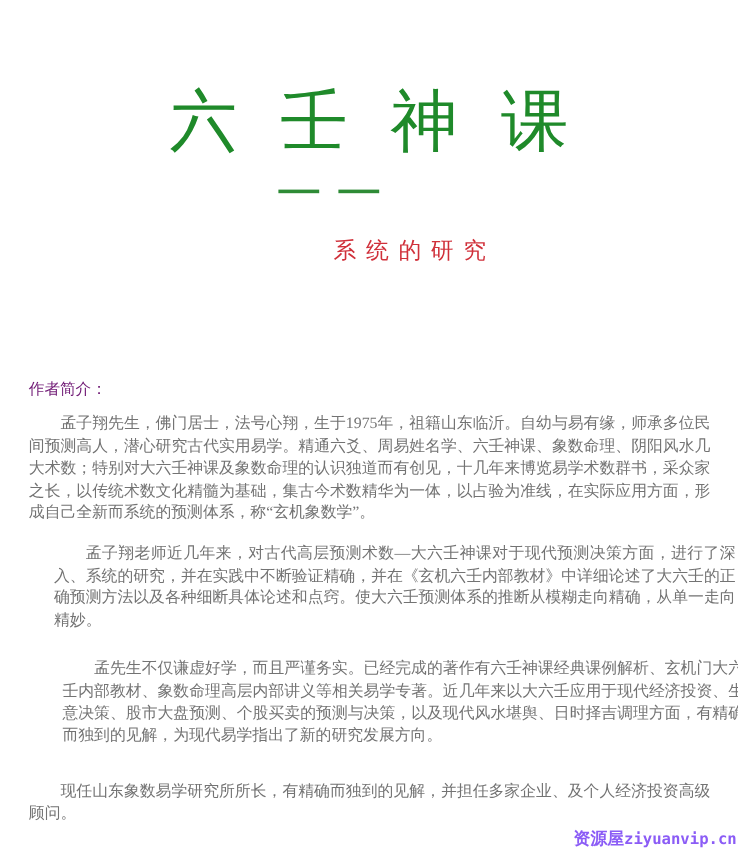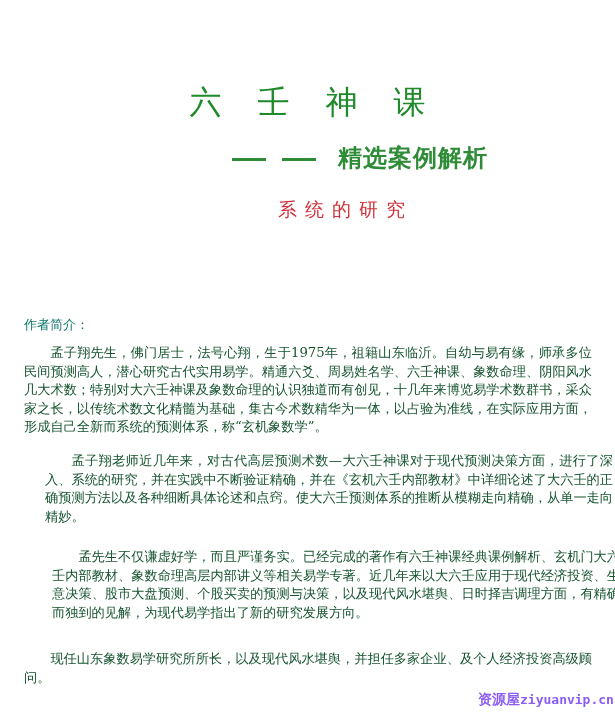--- a/index.html
+++ b/index.html
@@ -5,73 +5,74 @@
     html, body { margin: 0; padding: 0; background: #ffffff; }
     body {
       width: 615px; height: 719px; position: relative; overflow: hidden;
       font-family: "DejaVu Serif", "Liberation Serif", serif;
       color: #333333;
     }
     .title {
       position: absolute; left: 0; width: 615px; top: 74px;
       text-align: center;
       font-family: "DejaVu Sans", "Liberation Sans", sans-serif;
-      font-size: 32px; line-height: 56px; color: #1f8a2a;
+      font-size: 56px; line-height: 56px; color: #1f8a2a;
       letter-spacing: 0;
     }
     .title span { display: inline-block; margin: 0 18px; }
     .subtitle {
       position: absolute; left: 232px; top: 142px;
       font-family: "DejaVu Sans", "Liberation Sans", sans-serif;
       color: #2e8b36; font-size: 24px; line-height: 32px;
       white-space: nowrap;
     }
     .subtitle .dash { display: inline-block; width: 34px; height: 3px; background: #2e8b36; vertical-align: middle; margin-right: 16px; }
     .subtitle .text { margin-left: 6px; font-weight: bold; letter-spacing: 1px; }
     .author {
       position: absolute; left: 278px; top: 196px;
       color: #d0303a; font-size: 19px; line-height: 26px;
       letter-spacing: 8px; white-space: nowrap;
     }
     .heading {
       position: absolute; left: 24px; top: 316px;
-      font-size: 13px; line-height: 18px; color: #0f766e;
+      font-size: 13px; line-height: 18px; color: #701a75;
     }
     .para {
       position: absolute; left: 24px; width: 568px;
-      font-size: 13.2px; line-height: 18.6px; color: #14532d;
+      font-size: 13.2px; line-height: 18.6px; color: #737373;
       text-indent: 2em; text-align: justify;
       margin: 0;
+      font-family: Liberation Serif, serif;
     }
     #p1 { top: 344px; }
     #p2 { top: 452px; margin-left: 21px; }
     #p3 { top: 548px; margin-left: 28px; }
     #p4 { top: 650px; }
     .watermark {
       position: absolute; left: 478px; top: 690px;
       color: #8b5cf6; font-weight: bold; font-size: 14px; line-height: 18px;
       white-space: nowrap;
     }
     .watermark .latin { font-family: "DejaVu Sans Mono", "Liberation Mono", monospace; font-size: 13px; }
   </style>
 </head>
 <body>
 
 <div class="title">
   <span>六</span><span>壬</span><span>神</span><span>课</span>
 </div>
 
 <div class="subtitle">
-  <span class="dash"></span><span class="dash"></span><span class="text">精选案例解析</span>
+  <span class="dash"></span><span class="dash"></span>
 </div>
 
 <div class="author">系统的研究</div>
 
 <div class="heading">作者简介：</div>
 
 <p class="para" id="p1">孟子翔先生，佛门居士，法号心翔，生于1975年，祖籍山东临沂。自幼与易有缘，师承多位民间预测高人，潜心研究古代实用易学。精通六爻、周易姓名学、六壬神课、象数命理、阴阳风水几大术数；特别对大六壬神课及象数命理的认识独道而有创见，十几年来博览易学术数群书，采众家之长，以传统术数文化精髓为基础，集古今术数精华为一体，以占验为准线，在实际应用方面，形成自己全新而系统的预测体系，称“玄机象数学”。</p>
 <p class="para" id="p2">孟子翔老师近几年来，对古代高层预测术数—大六壬神课对于现代预测决策方面，进行了深入、系统的研究，并在实践中不断验证精确，并在《玄机六壬内部教材》中详细论述了大六壬的正确预测方法以及各种细断具体论述和点窍。使大六壬预测体系的推断从模糊走向精确，从单一走向精妙。</p>
 <p class="para" id="p3">孟先生不仅谦虚好学，而且严谨务实。已经完成的著作有六壬神课经典课例解析、玄机门大六壬内部教材、象数命理高层内部讲义等相关易学专著。近几年来以大六壬应用于现代经济投资、生意决策、股市大盘预测、个股买卖的预测与决策，以及现代风水堪舆、日时择吉调理方面，有精确而独到的见解，为现代易学指出了新的研究发展方向。</p>
-<p class="para" id="p4">现任山东象数易学研究所所长，以及现代风水堪舆，并担任多家企业、及个人经济投资高级顾问。</p>
+<p class="para" id="p4">现任山东象数易学研究所所长，有精确而独到的见解，并担任多家企业、及个人经济投资高级顾问。</p>
 
 <div class="watermark">
   <span>资源屋</span><span class="latin">ziyuanvip.cn</span>
 </div>
 
 </body></html>

